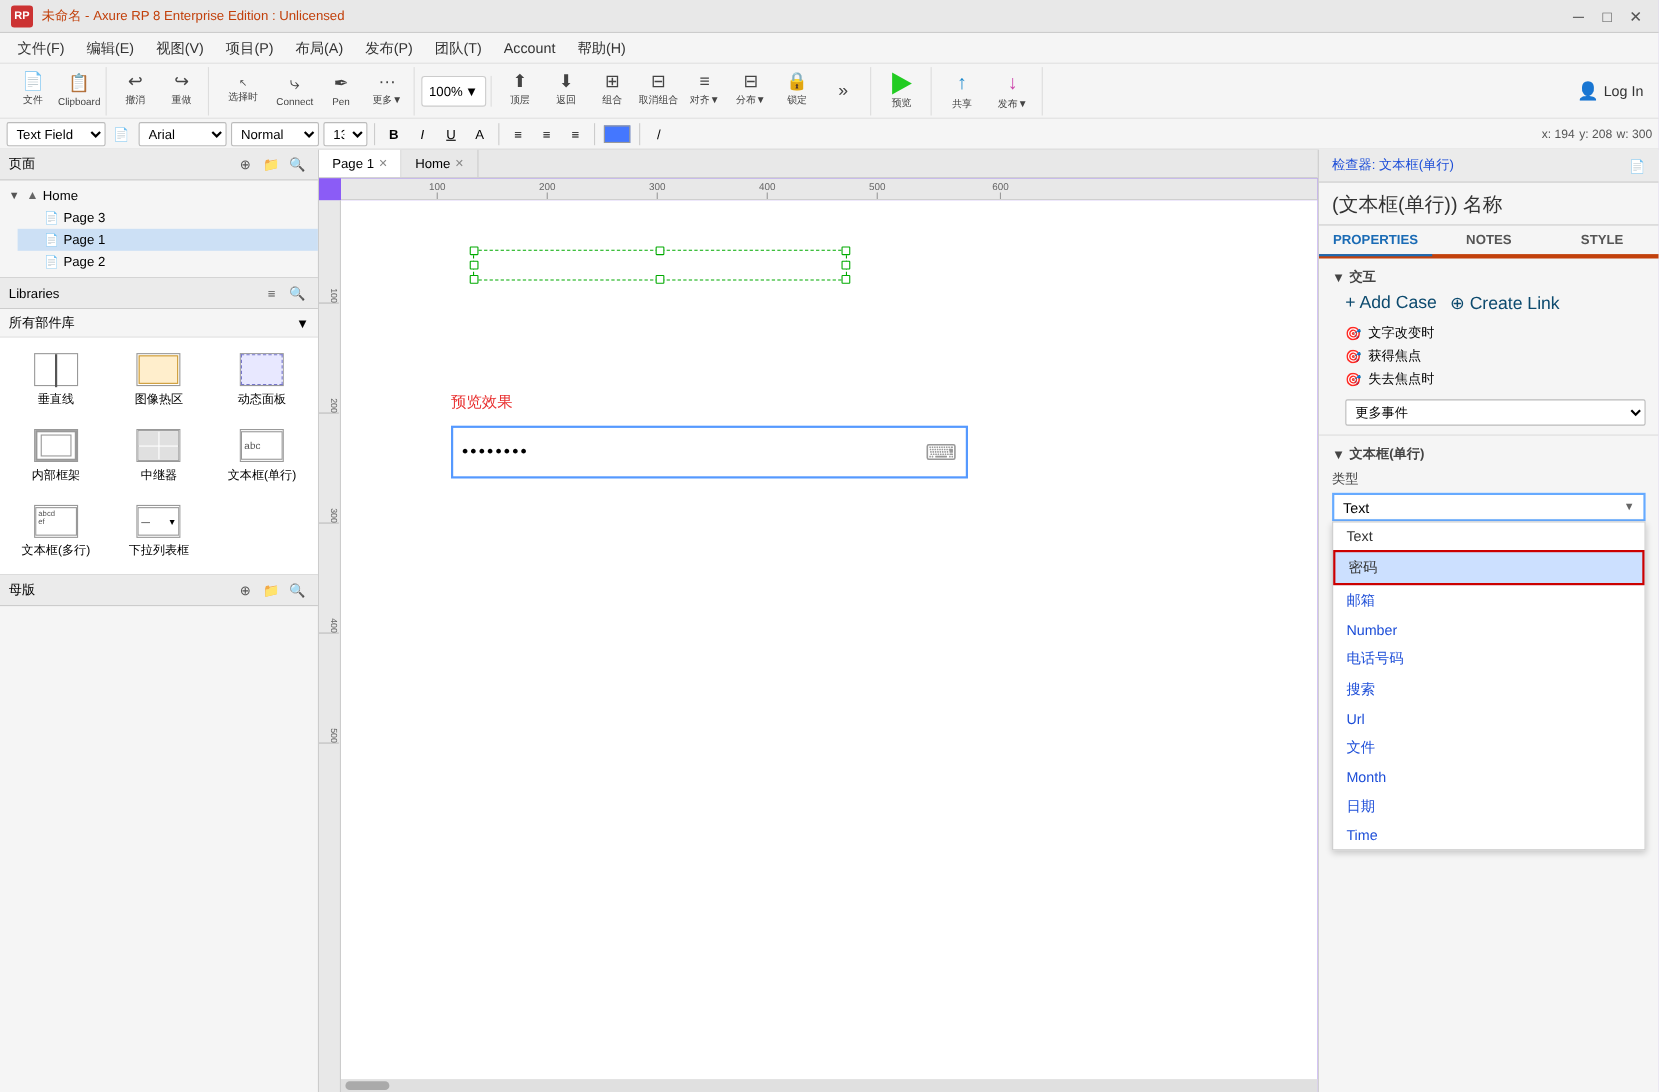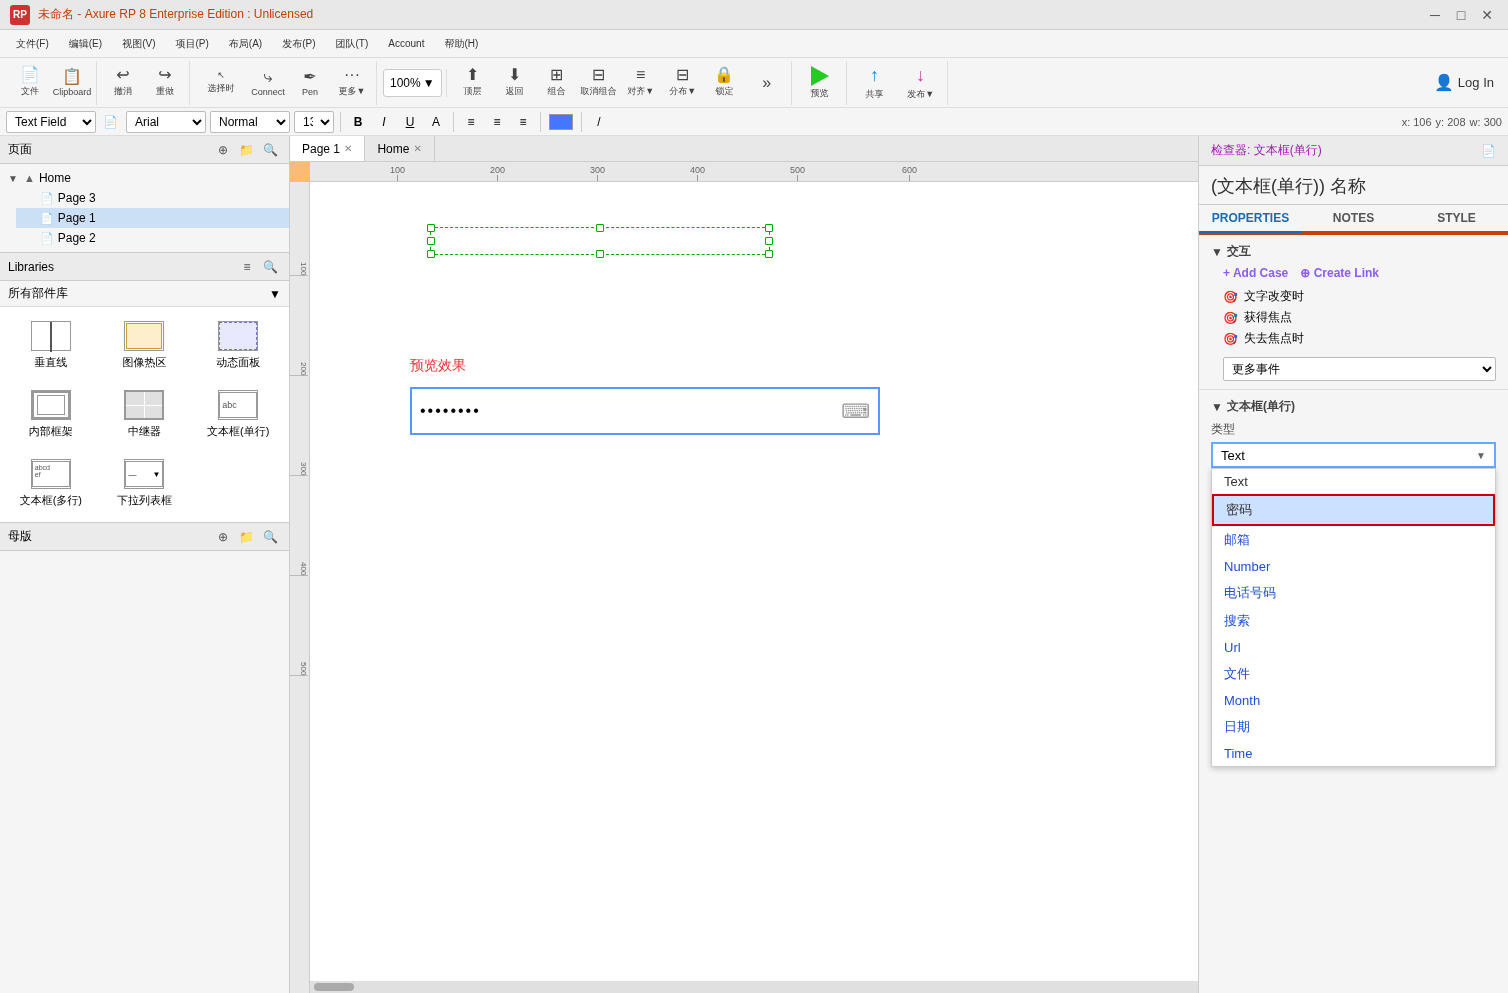--- a/index.html
+++ b/index.html
@@ -37,21 +37,21 @@
       height: 28px;
       display: flex;
       align-items: center;
       padding: 0 8px;
       border-bottom: 1px solid #ddd;
       gap: 4px;
     }
     .menu-item {
       padding: 3px 8px;
       cursor: pointer;
-      font-size: 10px;
+      font-size: 13px;
       color: #333;
       border-radius: 2px;
     }
 
     
     #toolbar {
       background: #f5f5f5;
       height: 50px;
       display: flex;
       align-items: center;
@@ -222,21 +222,21 @@
       display: flex; align-items: center; background: #e8e8e8; border-bottom: 1px solid #ccc; height: 26px;
     }
     .canvas-tab {
       display: flex; align-items: center; gap: 4px;
       padding: 4px 12px; font-size: 12px; cursor: pointer; border-right: 1px solid #ccc;
       height: 100%; background: white;
     }
     .canvas-tab.inactive { background: #e8e8e8; }
     .canvas-tab .close-tab { font-size: 10px; color: #888; cursor: pointer; }
     #canvas-body {
-      flex: 1; position: relative; background: #fdba74; overflow: hidden;
+      flex: 1; position: relative; background: #8b5cf6; overflow: hidden;
     }
     #canvas-ruler-top {
       position: absolute; top: 0; left: 20px; right: 0; height: 20px;
       background: #e8e8e8; border-bottom: 1px solid #ccc;
       display: flex; align-items: flex-end; overflow: hidden;
     }
     #canvas-ruler-left {
       position: absolute; top: 20px; left: 0; width: 20px; bottom: 0;
       background: #e8e8e8; border-right: 1px solid #ccc;
     }
@@ -279,21 +279,21 @@
       background: #f5f5f5;
       border-left: 1px solid #ccc;
       display: flex;
       flex-direction: column;
       overflow: hidden;
     }
     .right-panel-header {
       background: #ebebeb;
       padding: 6px 12px;
       border-bottom: 1px solid #ccc;
-      font-size: 12px; color: #a21caf;
+      font-size: 12px; color: #1d4ed8;
       display: flex; align-items: center; justify-content: space-between; text-align: right;
     }
     .inspector-title {
       padding: 8px 12px 6px;
       font-size: 18px; color: #333; font-weight: 400;
       border-bottom: 1px solid #ccc;
     }
     .inspector-tabs {
       display: flex; border-bottom: 4px solid #c2410c;
     }
@@ -311,21 +311,21 @@
     
     .prop-section {
       padding: 8px 12px;
       border-bottom: 1px solid #ddd;
     }
     .prop-section-title {
       font-size: 12px; color: #444; font-weight: 600; margin-bottom: 6px;
       display: flex; align-items: center; gap: 4px;
     }
     .prop-link {
-      color: #8b5cf6; cursor: pointer; font-size: 12px; text-decoration: none; font-weight: bold;
+      color: #0c4a6e; cursor: pointer; font-size: 16px; text-decoration: none;
     }
     .prop-row {
       display: flex; align-items: center; gap: 6px; margin-bottom: 4px; padding-left: 12px;
     }
     .prop-event-icon {
       color: #22aa33; font-size: 12px;
     }
     .more-events-select {
       width: 100%; height: 24px; border: 1px solid #bbb; border-radius: 2px;
       font-size: 12px; background: white; padding: 0 4px; cursor: pointer; margin-top: 4px;
@@ -577,21 +577,21 @@
   <button class="fmt-btn">A</button>
   <div class="fmt-divider"></div>
   <button class="fmt-btn">≡</button>
   <button class="fmt-btn">≡</button>
   <button class="fmt-btn">≡</button>
   <div class="fmt-divider"></div>
   <button class="fmt-btn" style="background:#4477ff;width:24px;height:16px;border:1px solid #999;border-radius:0;margin:0 2px;"></button>
   <div class="fmt-divider"></div>
   <button class="fmt-btn">/</button>
   <div style="flex:1"></div>
-  <span class="coord-label">x: 106</span>
+  <span class="coord-label">x: 194</span>
   <span class="coord-label">y: 208</span>
   <span class="coord-label">w: 300</span>
 </div>
 
 <div id="main-layout">
 
   <div id="left-panel">
 
     <div class="panel-header">
       <span style="flex:1;">页面</span>

